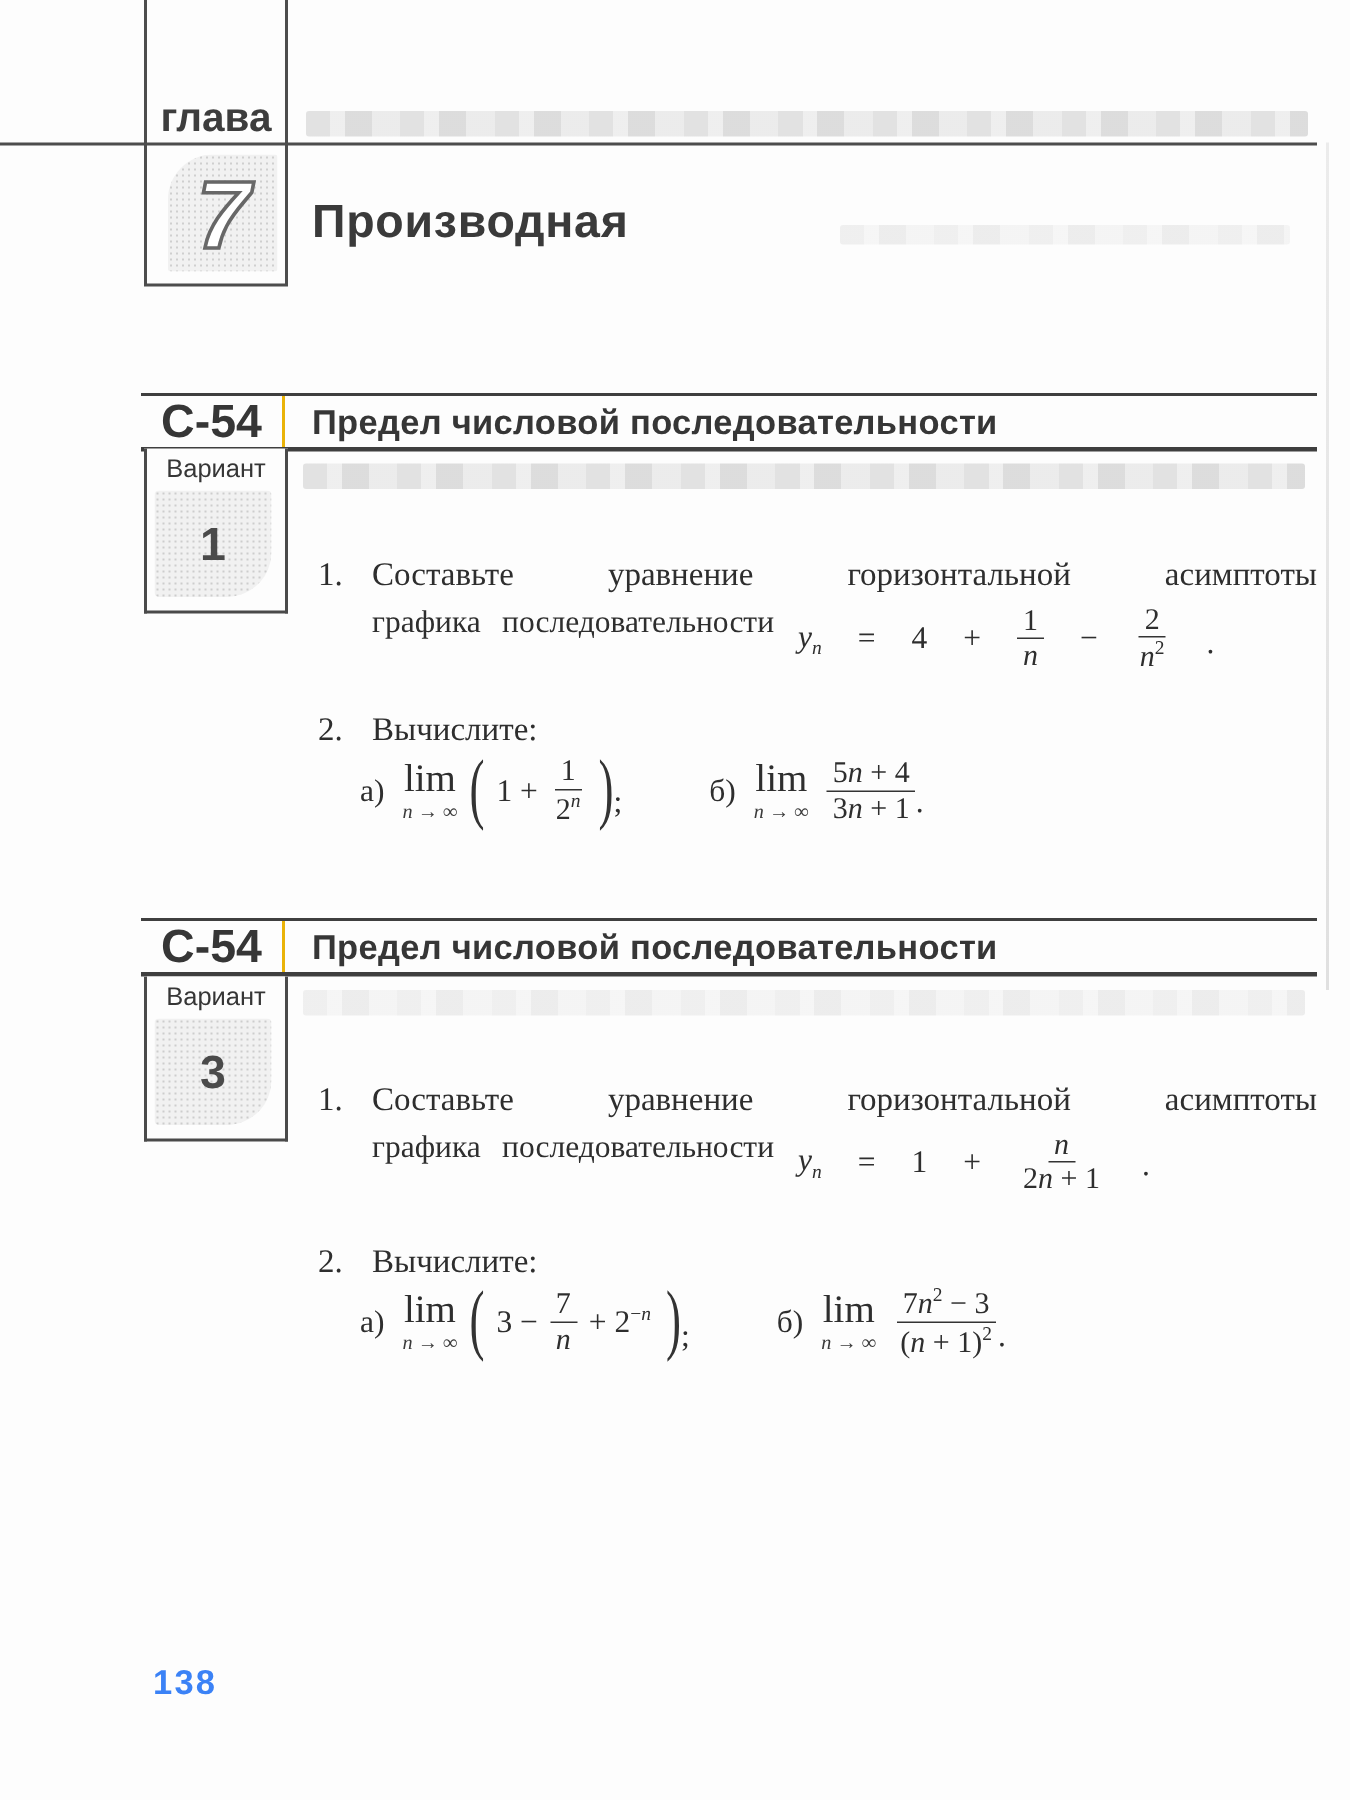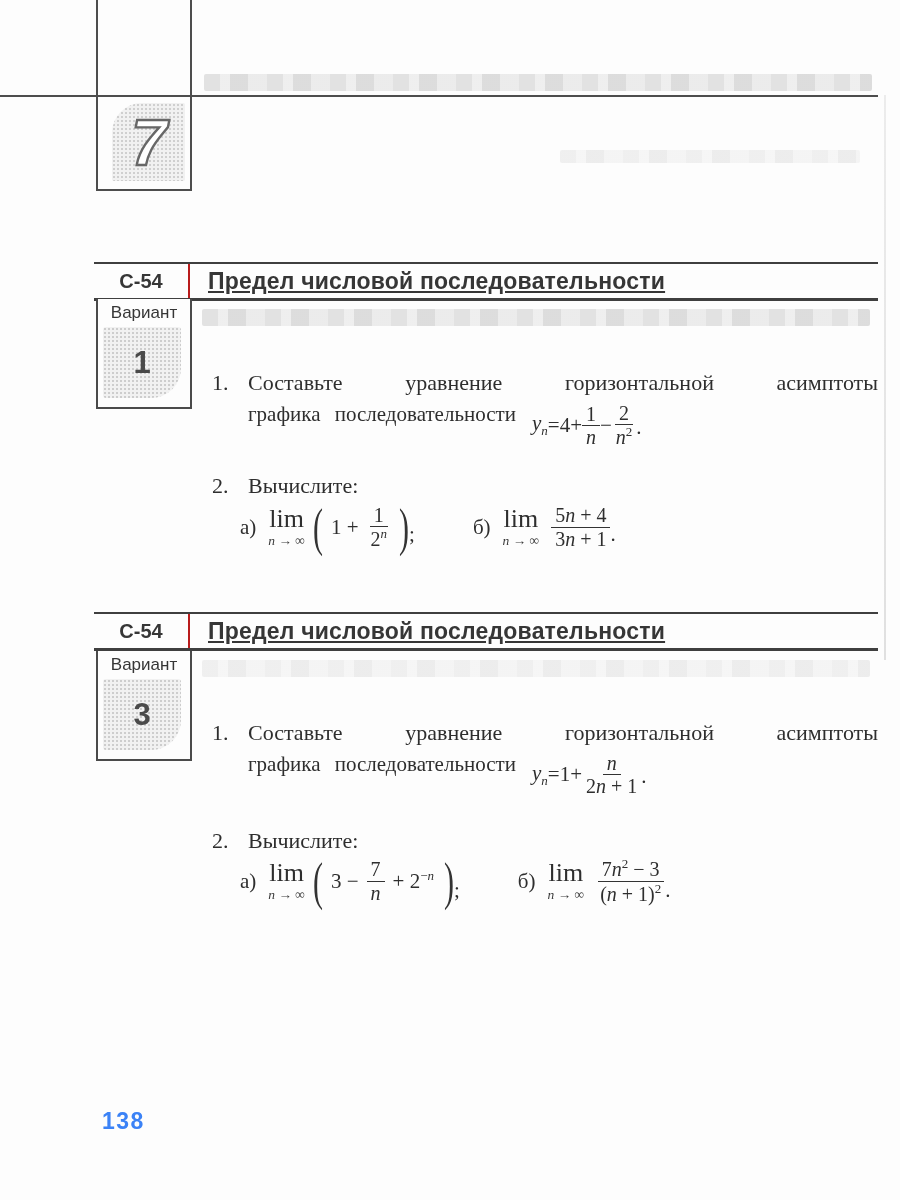--- a/index.html
+++ b/index.html
@@ -47,24 +47,24 @@
   .page-edge { position:absolute; left:884px; top:95px; width:2px; height:565px;
     background:linear-gradient(#ececec,#e0e0e0); }
   
   .sec-header {
     position:absolute; left:94px; width:784px; height:34px;
     border-top:2px solid #3f3f3f; border-bottom:3px solid #3f3f3f;
     box-sizing:content-box; display:flex; align-items:stretch;
     font-family:"Liberation Sans", sans-serif; font-weight:bold; color:#363636;
   }
   .sec-code {
-    width:96px; border-right:2px solid #b91c1c; box-sizing:border-box;
-    display:flex; align-items:center; justify-content:center; font-size:20px;
-  }
-  .sec-title { flex:1; display:flex; align-items:center; padding-left:18px; font-size:23px; letter-spacing:.2px;text-decoration:underline; }
+    width:96px; border-right:2px solid #eab308; box-sizing:border-box;
+    display:flex; align-items:center; justify-content:center; font-size:31px;
+  }
+  .sec-title { flex:1; display:flex; align-items:center; padding-left:18px; font-size:23px; letter-spacing:.2px; }
   
   .variant-col {
     position:absolute; left:96px; width:96px; height:110px;
     border-left:2px solid #4a4a4a; border-right:2px solid #4a4a4a; border-bottom:2px solid #4a4a4a;
     box-sizing:border-box; display:flex; flex-direction:column; background:#fdfdfd;
   }
   .variant-label {
     font-family:"Liberation Sans", sans-serif; font-weight:normal; font-size:17px;
     color:#363636; text-align:center; padding-top:4px;
   }
@@ -78,21 +78,21 @@
   }
   .variant-num {
     font-family:"Liberation Sans", sans-serif; font-weight:bold; font-size:31px; color:#4a4a4a;
   }
   
   .prob-line1 { position:absolute; display:flex; width:666px; font-size:22px; }
   .pnum { width:36px; flex:none; }
   .ptext { flex:1; text-align:justify; text-align-last:justify;font-family:Liberation Serif, serif; }
   .prob-line2 { position:absolute; display:flex; align-items:flex-start; font-size:21px; }
   .prob-line2 .lead { word-spacing:9px; margin-right:16px; }
-  .formula { display:flex; align-items:center; gap:0; font-size:21px; }
+  .formula { display:flex; align-items:center; gap:24px; font-size:21px; }
   .p2-head { position:absolute; display:flex; font-size:22px; }
   .p2-row { position:absolute; display:flex; align-items:center; font-size:21px; }
   .item-label { margin-right:12px; }
   .it { font-style:italic; }
   .sub { font-size:13px; vertical-align:-5px; }
   .sup { font-size:13px; vertical-align:8px; }
   .frac { display:inline-flex; flex-direction:column; align-items:center; text-align:center; font-size:20px; line-height:1.12; }
   .frac .num { padding:0 4px; border-bottom:1.6px solid #333; }
   .frac .den { padding:0 4px; }
   .lim { display:inline-flex; flex-direction:column; align-items:center; line-height:1; }
@@ -108,30 +108,32 @@
     font-family:"Liberation Sans", sans-serif; font-weight:bold;
     font-size:23px; color:#3b82f6; letter-spacing:1.5px;
   }
 </style>
 </head>
 <body>
 
 <div class="page">
 
   <div class="chapter-col">
+    <div class="glava-cell">глава</div>
     <div class="chapter-box">
       <div class="chap-patch">
         <svg width="64" height="74" viewBox="0 0 64 74">
           <text x="32" y="60" text-anchor="middle" font-family="Liberation Sans, sans-serif" font-size="64" font-weight="bold" font-style="italic" fill="#ffffff" stroke="#676767" stroke-width="2.4">7</text>
         </svg>
       </div>
     </div>
   </div>
   <div class="top-rule"></div>
   <div class="smudge" style="left:204px; top:74px; width:668px;"></div>
+  <div class="chapter-title">Производная</div>
   <div class="smudge faint" style="left:560px; top:150px; width:300px; height:13px;"></div>
   <div class="page-edge"></div>
 
   <div class="sec-header" style="top:262px;">
     <div class="sec-code">С-54</div>
     <div class="sec-title">Предел числовой последовательности</div>
   </div>
   <div class="variant-col" style="top:299px;">
     <div class="variant-label">Вариант</div>
     <div class="variant-patch">

